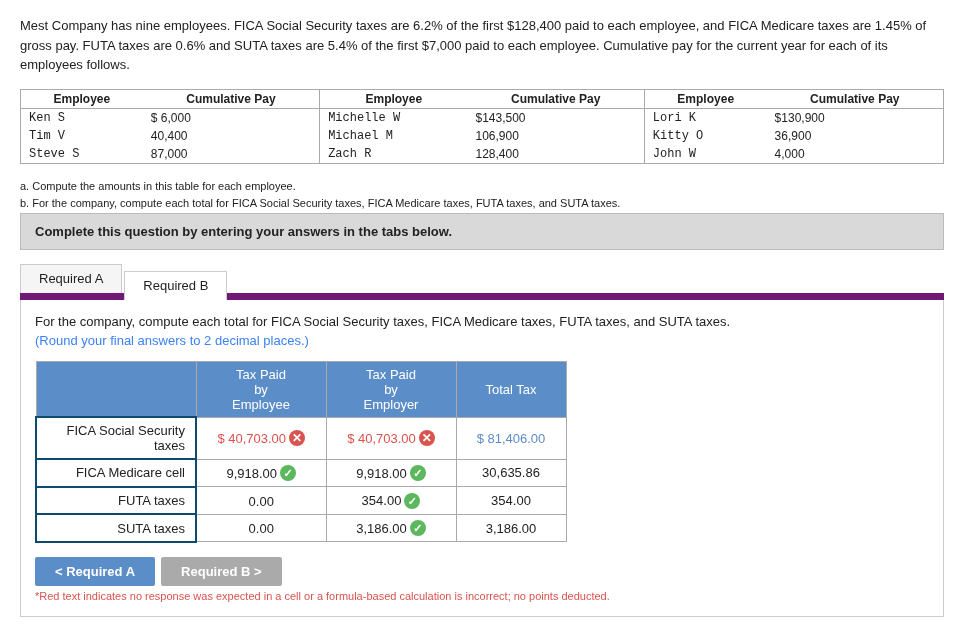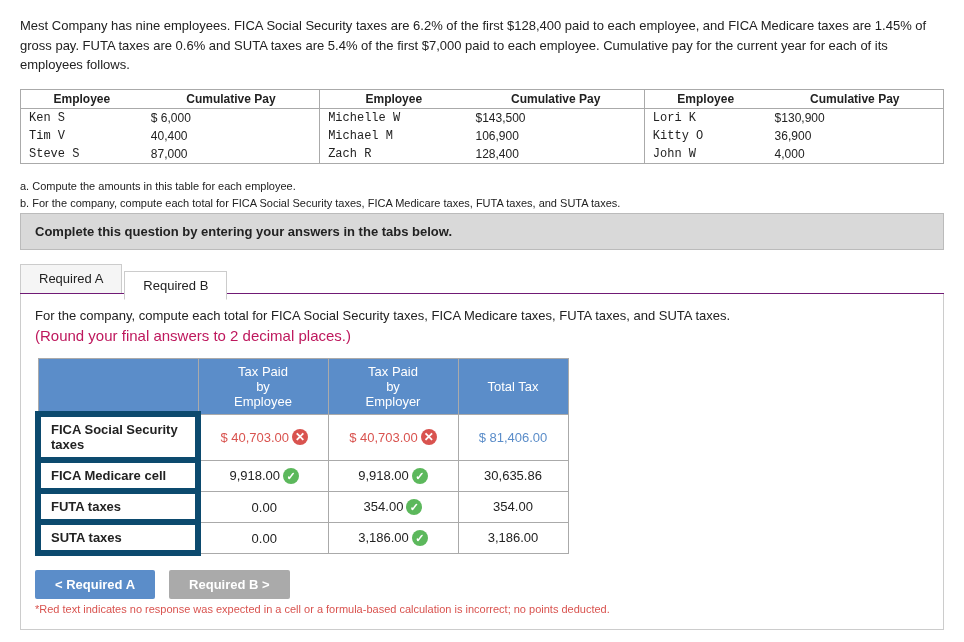--- a/index.html
+++ b/index.html
@@ -44,21 +44,21 @@
     .complete-box {
       background: #d9d9d9;
       padding: 10px 14px;
       font-weight: bold;
       font-size: 13px;
       margin-bottom: 14px;
       border: 1px solid #bbb;
     }
     .tabs-bar {
       display: flex;
-      border-bottom: 1px solid #701a75;
+      border-bottom: 7px solid #701a75;
       margin-bottom: 0;
     }
     .tab {
       padding: 6px 18px;
       border: 1px solid #ccc;
       border-bottom: none;
       background: #f5f5f5;
       cursor: pointer;
       font-size: 13px;
       margin-right: 2px;
@@ -76,43 +76,43 @@
       padding: 12px 14px 14px 14px;
       background: #fff;
     }
     .required-b-desc {
       font-size: 13px;
       color: #222;
       margin-bottom: 10px;
       line-height: 1.5;
     }
     .required-b-desc .round-note {
-      color: #be185d;
-      font-size: 15px;
+      color: #3b82f6;
+      font-size: 13px;
     }
     .tax-table {
       border-collapse: collapse;
       margin-bottom: 14px;
     }
     .tax-table th, .tax-table td {
       border: 1px solid #aaa;
       padding: 5px 10px;
       font-size: 13px;
       text-align: center;
     }
     .tax-table th {
       background: #5b8dc9;
       color: #fff;
       font-weight: normal;
     }
     .tax-table td.row-label {
-      text-align: left;
-      background: #fff;
-      font-weight: bold;
-      border: 6px solid #0c4a6e;
+      text-align: right;
+      background: #fff;
+      font-weight: normal;
+      border: 2px solid #0c4a6e;
     }
     .icon-error {
       display: inline-block;
       width: 16px;
       height: 16px;
       background: #d9534f;
       border-radius: 50%;
       color: #fff;
       font-size: 12px;
       font-weight: bold;
@@ -133,21 +133,21 @@
       text-align: center;
       line-height: 16px;
       margin-left: 3px;
       vertical-align: middle;
     }
     .cell-value {
       vertical-align: middle;
     }
     .nav-buttons {
       display: flex;
-      gap: 14px;
+      gap: 6px;
       margin-top: 4px;
     }
     .nav-btn {
       padding: 7px 20px;
       font-size: 13px;
       border: none;
       cursor: pointer;
       border-radius: 2px;
       font-weight: bold;
       display: flex;

